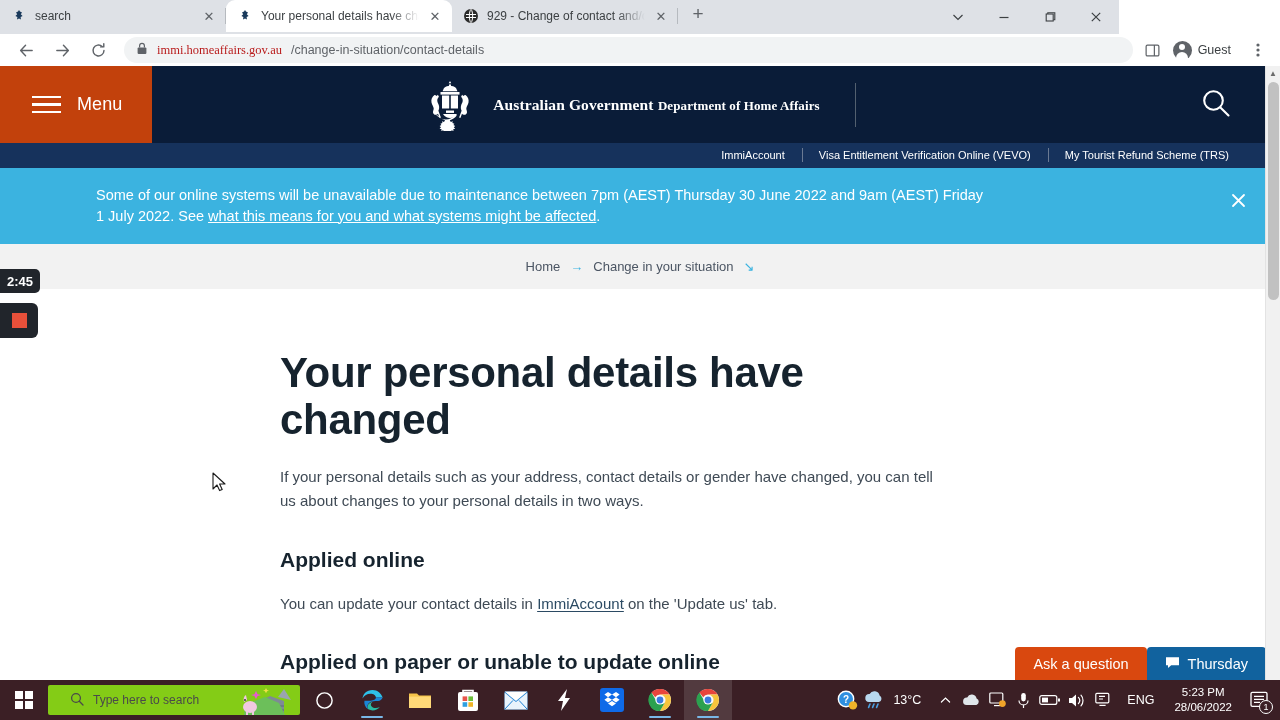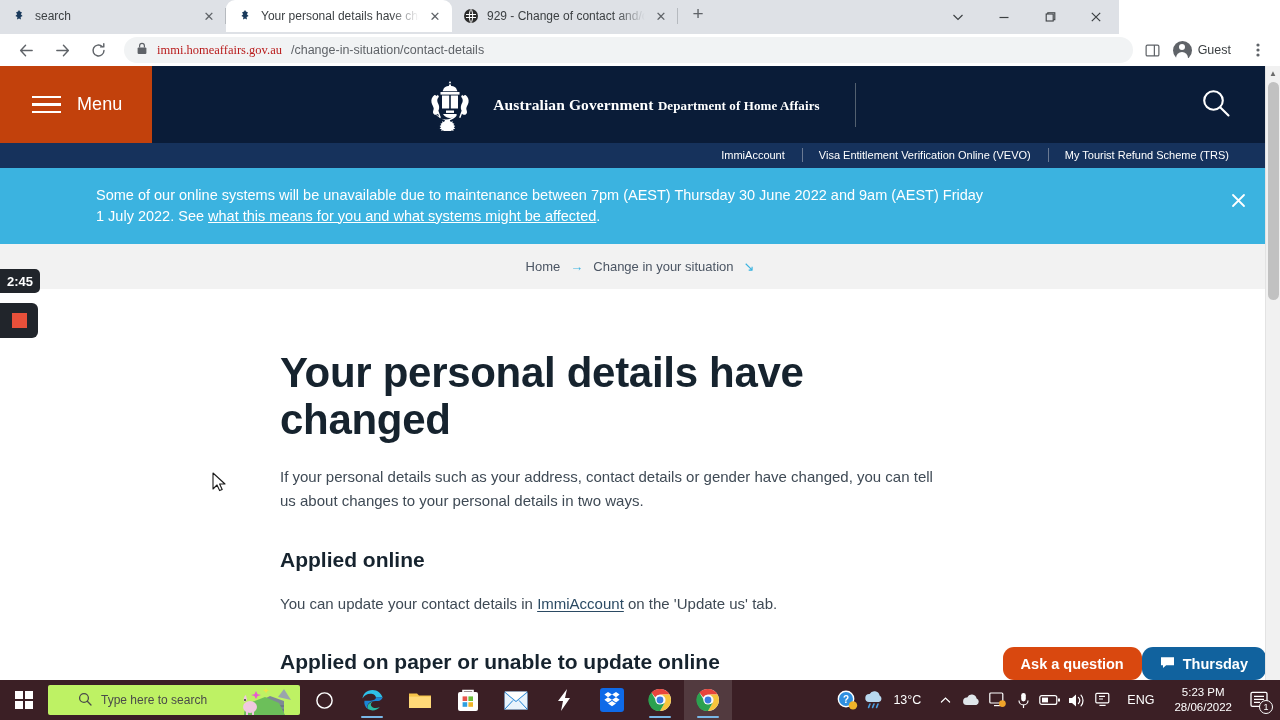--- a/index.html
+++ b/index.html
@@ -188,23 +188,23 @@
   .body-text a {
     color: #2b4a63; text-decoration: underline; text-underline-offset: 2px;
   }
 
   
   .fab-row {
     position: absolute; right: 14px; bottom: 0; display: flex; align-items: flex-end;
   }
   .fab {
     height: 33px; display: flex; align-items: center; justify-content: center;
-    color: #ffffff; font-size: 14.5px; font-weight: 700;
+    color: #ffffff; font-size: 14.5px; font-weight: 400;
     border-top-left-radius: 4px; border-top-right-radius: 4px;
-    padding: 0 18px; gap: 8px; border-radius: 11px;
+    padding: 0 18px; gap: 8px;
   }
   .fab.ask { background: #d9480f; }
   .fab.feedback { background: #11629e; }
 
   
   .page-scrollbar {
     position: absolute; right: 0; top: 66px; width: 15px; height: 614px;
     background: #f1f1f1; border-left: 1px solid #e3e3e3;
   }
   .sb-arrow {
@@ -235,22 +235,22 @@
 
   
   .taskbar {
     position: absolute; left: 0; bottom: 0; width: 1280px; height: 40px;
     background: #3b1f25; display: flex; align-items: center;
   }
   .start-btn { width: 48px; height: 40px; display: flex; align-items: center; justify-content: center; }
   .win-logo { display: grid; grid-template-columns: 8px 8px; grid-template-rows: 8px 8px; gap: 2px; }
   .win-logo i { display: block; background: #ffffff; }
   .tb-search {
-    width: 252px; height: 30px; background: #bef264; border-radius: 2px;
-    display: flex; align-items: center; gap: 9px; padding-left: 30px;
+    width: 252px; height: 30px; background: #84cc16; border-radius: 2px;
+    display: flex; align-items: center; gap: 9px; padding-left: 22px;
     font-size: 12px; color: #4a4a4a; position: relative; overflow: hidden;
   }
   .tb-search .llama {
     position: absolute; right: 4px; bottom: 0; width: 66px; height: 30px;
   }
   .tb-item {
     width: 48px; height: 40px; display: flex; align-items: center; justify-content: center;
     position: relative;
   }
   .tb-item.running:after {

